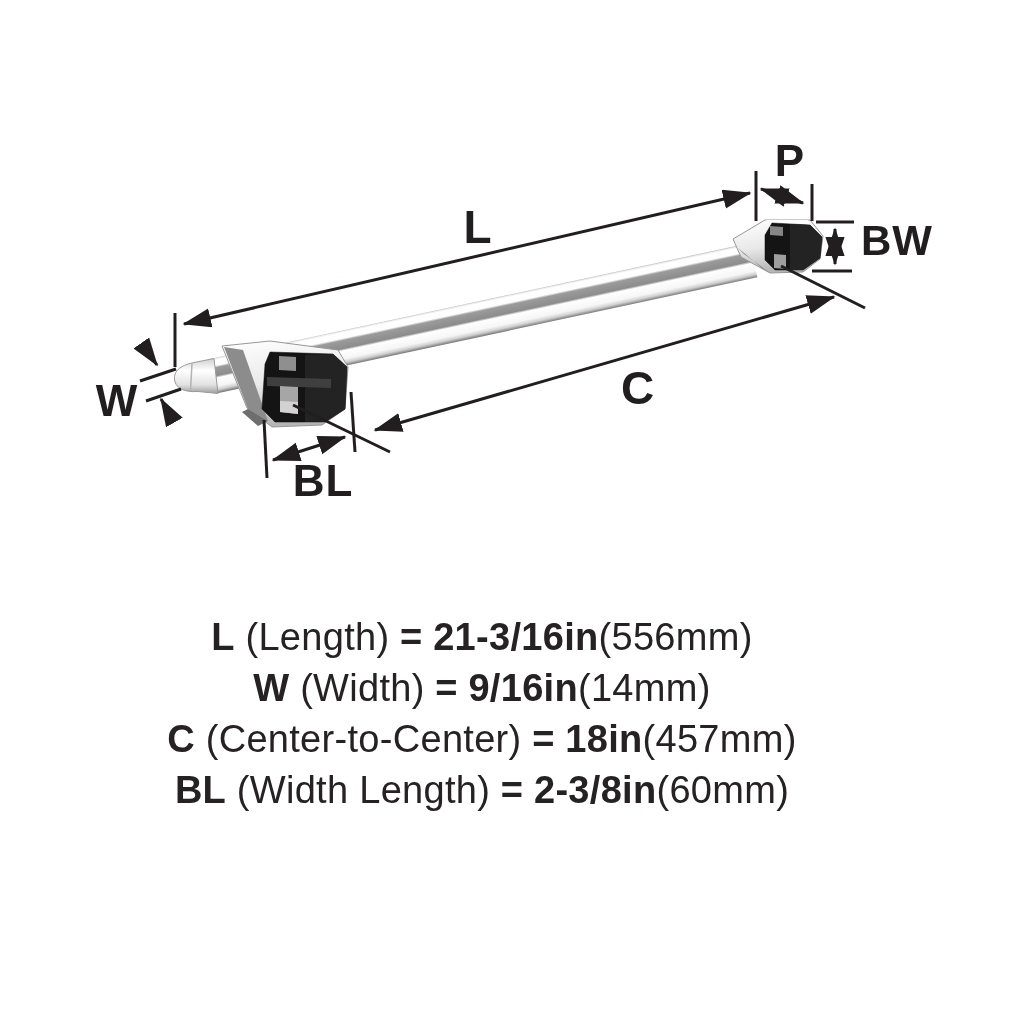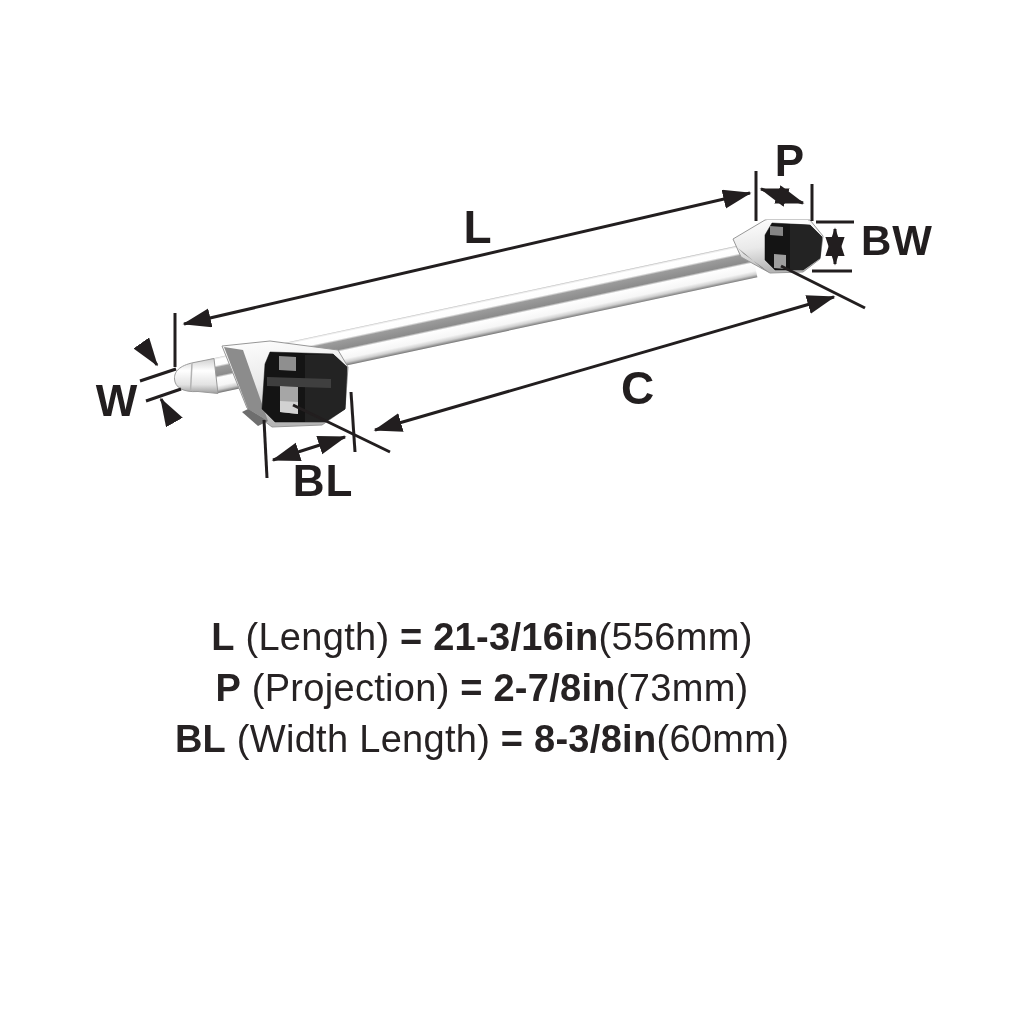--- a/index.html
+++ b/index.html
@@ -133,20 +133,23 @@
       <text class="dim-label" x="323" y="496" font-size="44">BL</text>
       <text class="dim-label" x="117" y="416" font-size="44">W</text>
     </g>
   </svg>
 
   <div class="specs">
     <div class="spec-line">
       <span class="b sym">L</span><span class="r nm">(Length)</span><span class="b eq">=</span><span class="b">21-3/16in</span><span class="r">(556mm)</span>
     </div>
     <div class="spec-line">
-      <span class="b sym">P</span><span class="r nm">(Projection)</span><span class="b eq">=</span><span class="b">2-7/8in</span><span class="r">(73mm)</span>
+      <span class="b sym">W</span><span class="r nm">(Width)</span><span class="b eq">=</span><span class="b">9/16in</span><span class="r">(14mm)</span>
     </div>
     <div class="spec-line">
-      <span class="b sym">BL</span><span class="r nm">(Width Length)</span><span class="b eq">=</span><span class="b">8-3/8in</span><span class="r">(60mm)</span>
+      <span class="b sym">C</span><span class="r nm">(Center-to-Center)</span><span class="b eq">=</span><span class="b">18in</span><span class="r">(457mm)</span>
+    </div>
+    <div class="spec-line">
+      <span class="b sym">BL</span><span class="r nm">(Width Length)</span><span class="b eq">=</span><span class="b">2-3/8in</span><span class="r">(60mm)</span>
     </div>
   </div>
 
 </div>
 
 </body></html>

